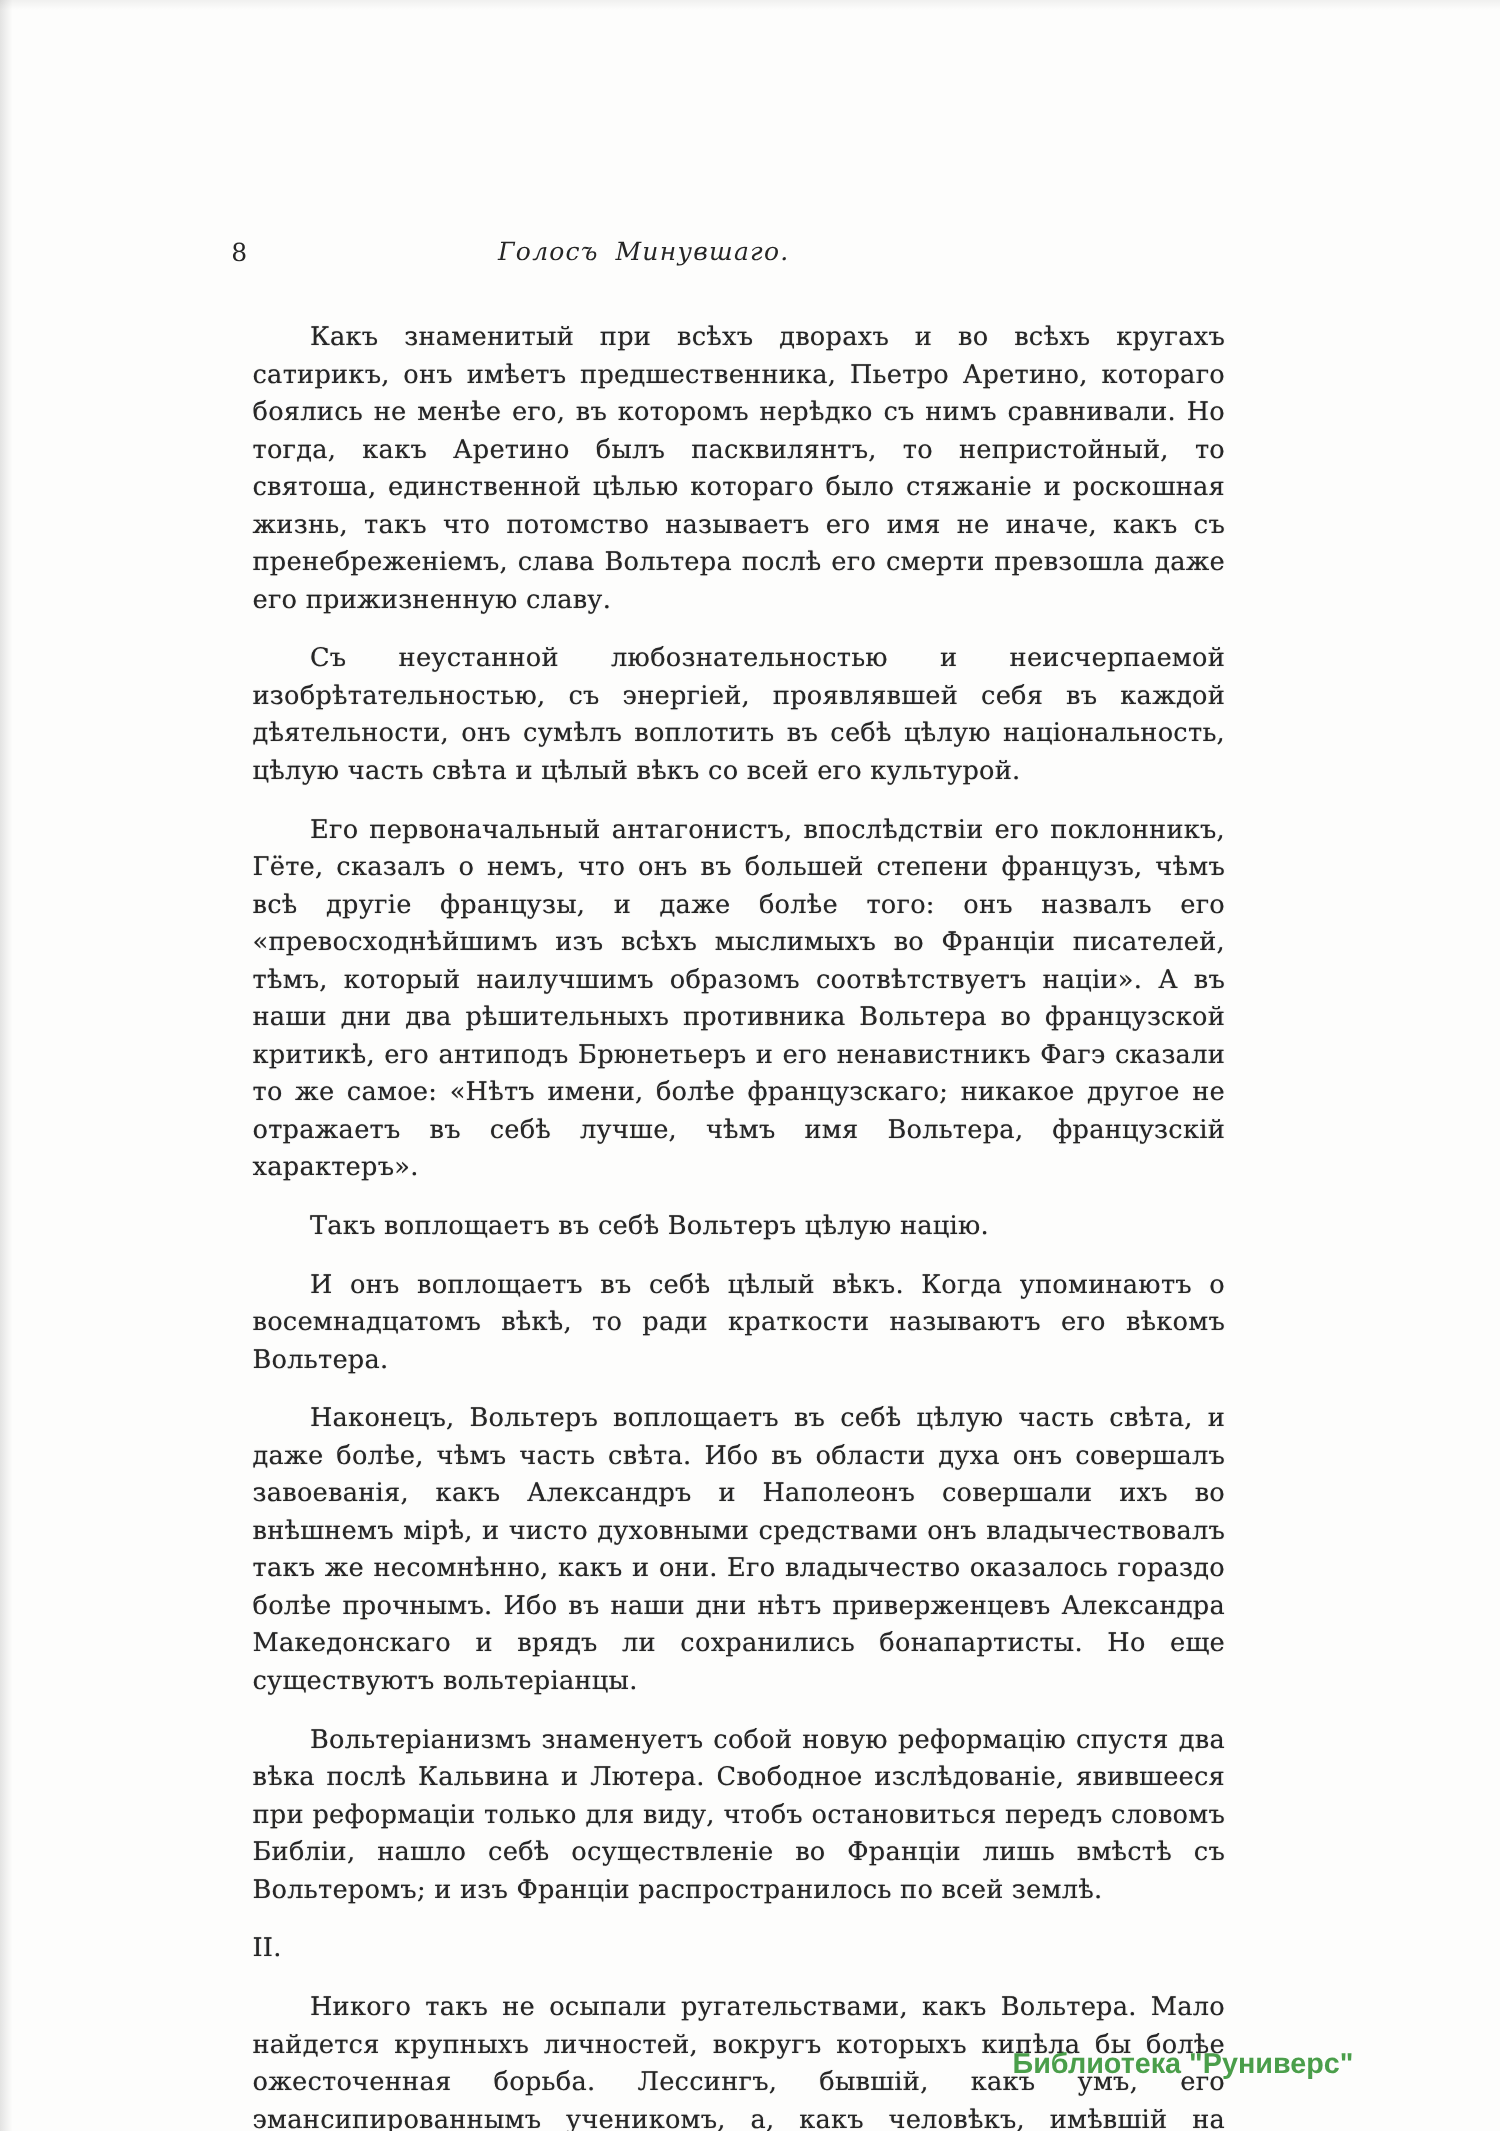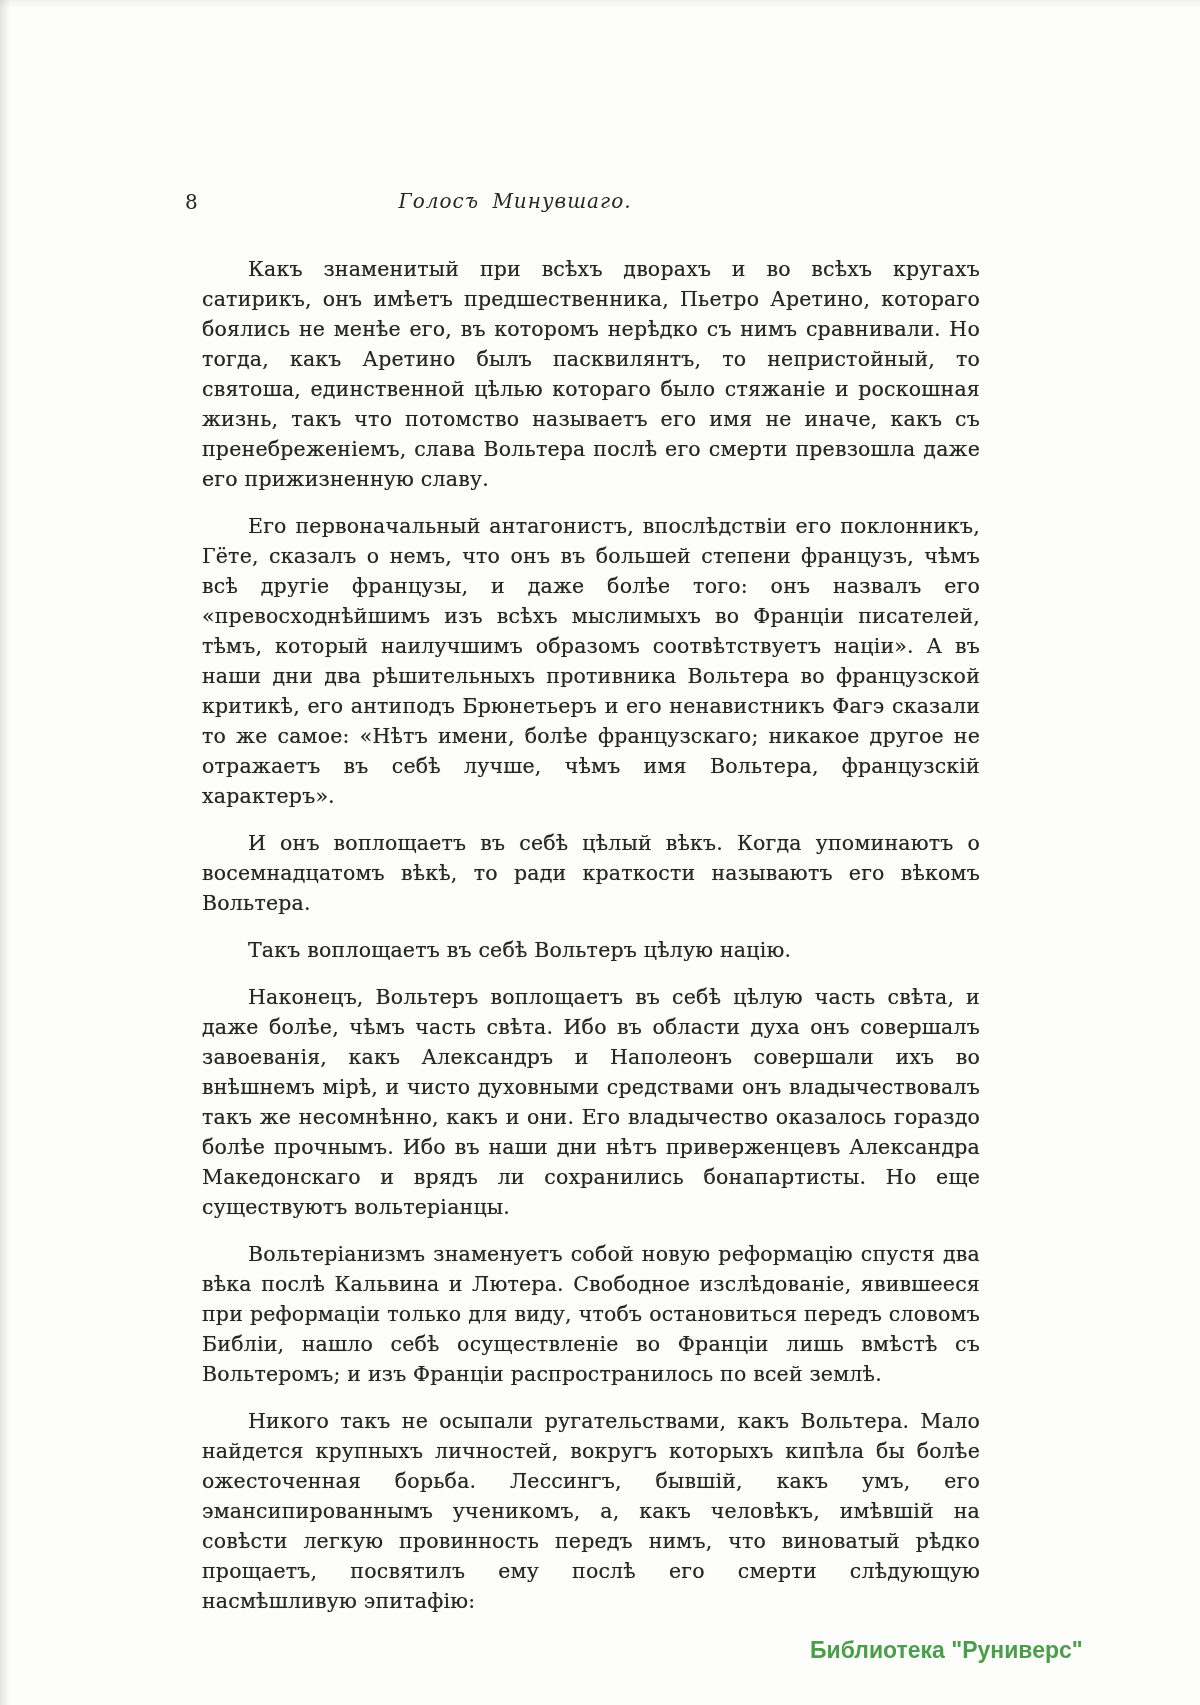--- a/index.html
+++ b/index.html
@@ -90,21 +90,23 @@
 
 <div class="scan-edge-left"></div>
 <div class="scan-edge-top"></div>
 
 <div class="page-number">8</div>
 
 <div class="running-title">Голосъ Минувшаго.</div>
 
 <div class="text-column">
   <p>Какъ знаменитый при всѣхъ дворахъ и во всѣхъ кругахъ сатирикъ, онъ имѣетъ предшественника, Пьетро Аретино, котораго боялись не менѣе его, въ которомъ нерѣдко съ нимъ сравнивали. Но тогда, какъ Аретино былъ пасквилянтъ, то непристойный, то святоша, единственной цѣлью котораго было стяжаніе и роскошная жизнь, такъ что потомство называетъ его имя не иначе, какъ съ пренебреженіемъ, слава Вольтера послѣ его смерти превзошла даже его прижизненную славу.</p>
+  <p>Съ неустанной любознательностью и неисчерпаемой изобрѣтательностью, съ энергіей, проявлявшей себя въ каждой дѣятельности, онъ сумѣлъ воплотить въ себѣ цѣлую національность, цѣлую часть свѣта и цѣлый вѣкъ со всей его культурой.</p>
   <p>Его первоначальный антагонистъ, впослѣдствіи его поклонникъ, Гёте, сказалъ о немъ, что онъ въ большей степени французъ, чѣмъ всѣ другіе французы, и даже болѣе того: онъ назвалъ его «превосходнѣйшимъ изъ всѣхъ мыслимыхъ во Франціи писателей, тѣмъ, который наилучшимъ образомъ соотвѣтствуетъ націи». А въ наши дни два рѣшительныхъ противника Вольтера во французской критикѣ, его антиподъ Брюнетьеръ и его ненавистникъ Фагэ сказали то же самое: «Нѣтъ имени, болѣе французскаго; никакое другое не отражаетъ въ себѣ лучше, чѣмъ имя Вольтера, французскій характеръ».</p>
+  <p>Такъ воплощаетъ въ себѣ Вольтеръ цѣлую націю.</p>
   <p>И онъ воплощаетъ въ себѣ цѣлый вѣкъ. Когда упоминаютъ о восемнадцатомъ вѣкѣ, то ради краткости называютъ его вѣкомъ Вольтера.</p>
-  <p>Такъ воплощаетъ въ себѣ Вольтеръ цѣлую націю.</p>
   <p>Наконецъ, Вольтеръ воплощаетъ въ себѣ цѣлую часть свѣта, и даже болѣе, чѣмъ часть свѣта. Ибо въ области духа онъ совершалъ завоеванія, какъ Александръ и Наполеонъ совершали ихъ во внѣшнемъ мірѣ, и чисто духовными средствами онъ владычествовалъ такъ же несомнѣнно, какъ и они. Его владычество оказалось гораздо болѣе прочнымъ. Ибо въ наши дни нѣтъ приверженцевъ Александра Македонскаго и врядъ ли сохранились бонапартисты. Но еще существуютъ вольтеріанцы.</p>
   <p>Вольтеріанизмъ знаменуетъ собой новую реформацію спустя два вѣка послѣ Кальвина и Лютера. Свободное изслѣдованіе, явившееся при реформаціи только для виду, чтобъ остановиться передъ словомъ Библіи, нашло себѣ осуществленіе во Франціи лишь вмѣстѣ съ Вольтеромъ; и изъ Франціи распространилось по всей землѣ.</p>
+  <p class="section-heading">II.</p>
   <p>Никого такъ не осыпали ругательствами, какъ Вольтера. Мало найдется крупныхъ личностей, вокругъ которыхъ кипѣла бы болѣе ожесточенная борьба. Лессингъ, бывшій, какъ умъ, его эмансипированнымъ ученикомъ, а, какъ человѣкъ, имѣвшій на совѣсти легкую провинность передъ нимъ, что виноватый рѣдко прощаетъ, посвятилъ ему послѣ его смерти слѣдующую насмѣшливую эпитафію:</p>
 </div>
 
 <div class="watermark">Библиотека "Руниверс"</div>
 
 </body></html>

